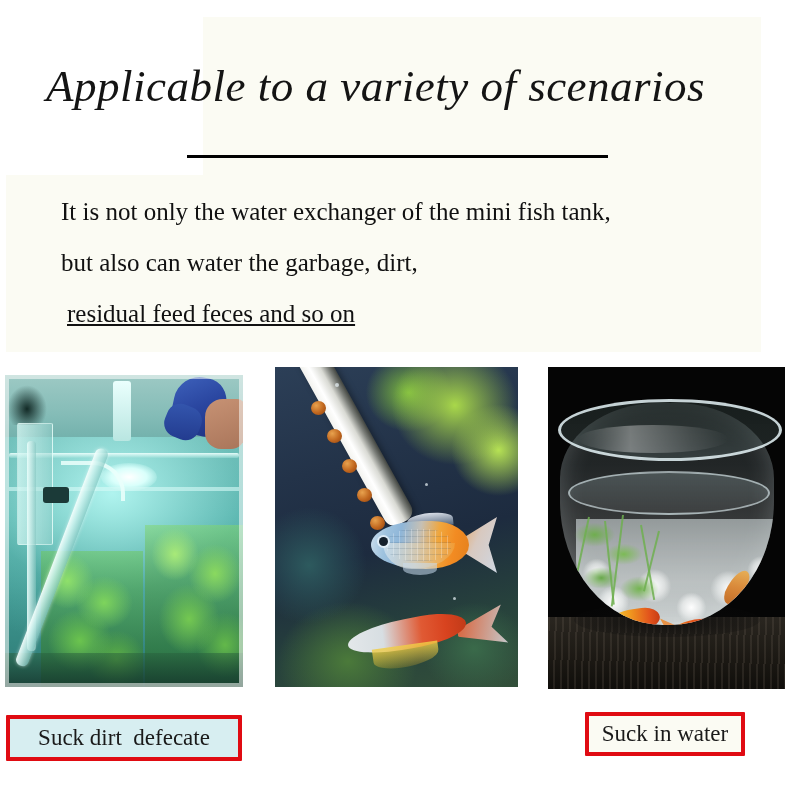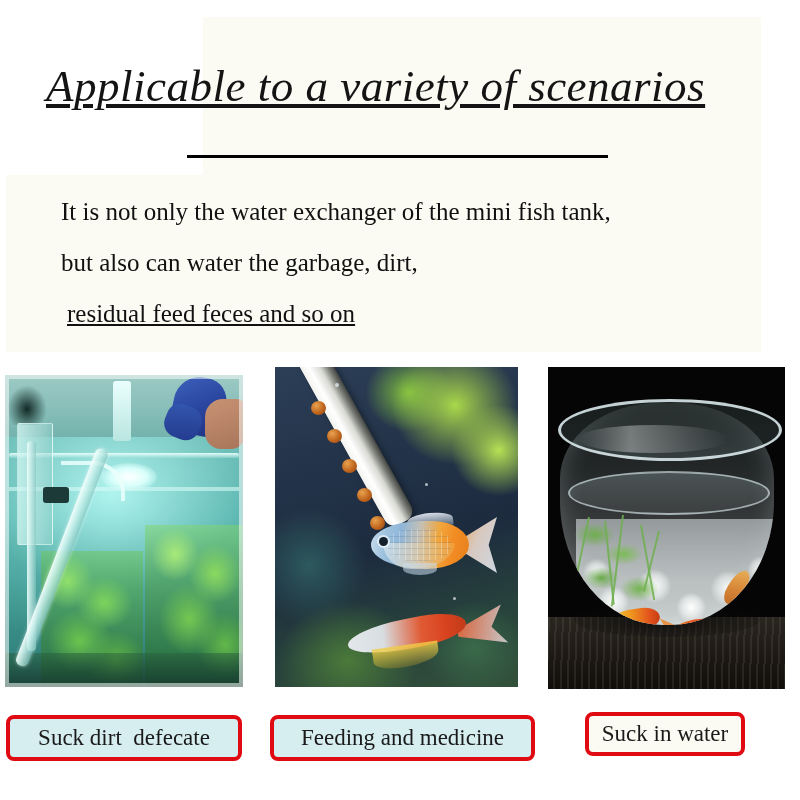--- a/index.html
+++ b/index.html
@@ -45,21 +45,20 @@
     left: 46px;
     top: 58px;
     width: 720px;
     font-family: "Liberation Serif", serif;
     font-style: italic;
     font-size: 45px;
     line-height: 56px;
     letter-spacing: 0.5px;
     color: #141414;
     white-space: nowrap;
-    text-decoration: underline;
   }
 
   
   .divider {
     position: absolute;
     left: 187px;
     top: 155px;
     width: 421px;
     height: 3px;
     background: #000000;
@@ -394,21 +393,21 @@
     position: absolute; left: 26px; top: 236px; width: 186px; height: 34px;
     background: radial-gradient(ellipse at center, rgba(10,10,10,0.85) 0%, rgba(10,10,10,0.3) 60%, rgba(10,10,10,0) 100%);
     border-radius: 50%;
   }
 
   
   .caption {
     position: absolute;
     box-sizing: border-box;
     border: 4px solid #e00b12;
-    border-radius: 8px;
+    border-radius: 1px;
     display: flex;
     align-items: center;
     justify-content: center;
     font-family: "Liberation Serif", serif;
     font-size: 23px;
     color: #1a1a1a;
     white-space: pre;
   }
   #caption-1 { left: 6px;   top: 715px; width: 236px; height: 46px; background: #d7eef1; }
   #caption-2 { left: 270px; top: 715px; width: 265px; height: 46px; background: #d7eef1; }
@@ -515,16 +514,15 @@
 
         <div class="bowl-rim"></div>
         <div class="water-line"></div>
         <div class="bowl-highlight"></div>
       </div>
     </div>
 
   </div>
 
   <div class="caption" id="caption-1">Suck dirt  defecate</div>
-  <div class="caption" id="caption-2">Feeding and medicine</div>
   <div class="caption" id="caption-3">Suck in water</div>
 
 </div>
 
 </body></html>

